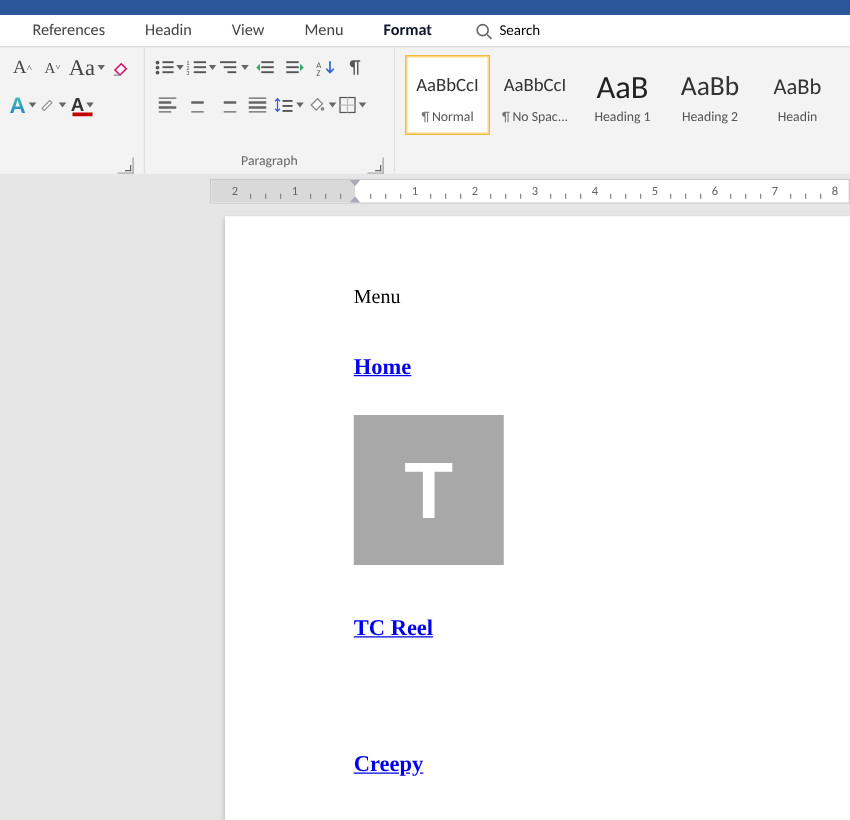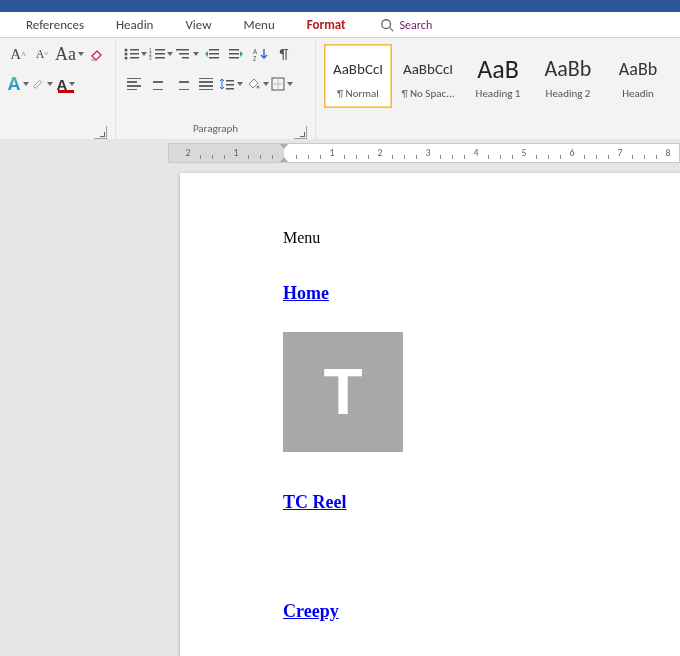--- a/index.html
+++ b/index.html
@@ -1,20 +1,20 @@
 <!DOCTYPE html>
 <html><head>
 <meta charset="utf-8">
 <style>
   html,body{margin:0;padding:0;font-family:"Segoe UI",Calibri,Arial,sans-serif;font-size:12px;background:#e6e6e6;overflow:hidden;width:680px;height:656px;}
   .titlebar{height:12px;background:#2b579a;}
   .tabs{height:25px;background:#fff;display:flex;align-items:center;padding-left:10px;border-bottom:1px solid #d4d4d4;}
   .tab{padding:0 16px;height:100%;display:flex;align-items:center;color:#444;cursor:pointer;font-size:13px;}
-  .tab.active{color:#b91c1c;font-weight:600;}
-  .search-group{display:flex;margin-left:18px;color:#701a75;}
+  .tab.active{color:#0f172a;font-weight:600;}
+  .search-group{display:flex;margin-left:18px;color:#000000;}
   .search-group svg{margin-right:6px;}
   .ribbon{background:#f3f3f3;height:102px;display:flex;border-bottom:1px solid #d4d4d4;}
   .group{position:relative;border-right:1px solid #e1e1e1;padding:4px 6px 0 6px;display:flex;flex-direction:column;}
   .group-controls{flex:1;display:flex;}
   .group-label{text-align:center;font-size:11px;color:#666;height:18px;line-height:14px;position:relative;}
   .launcher{position:absolute;right:2px;bottom:1px;width:12px;height:12px;border:1px solid #a0a0a0;border-top:none;border-left:none;}
   .launcher:after{content:"";position:absolute;right:1px;bottom:1px;width:4px;height:4px;border-right:1px solid #666;border-bottom:1px solid #666;}
   .btn{display:inline-flex;align-items:center;justify-content:center;height:22px;min-width:22px;margin:1px;color:#555;cursor:pointer;position:relative;}
   .caret{width:0;height:0;border-left:3px solid transparent;border-right:3px solid transparent;border-top:4px solid #666;margin-left:2px;}
   .col{display:flex;flex-direction:column;}

